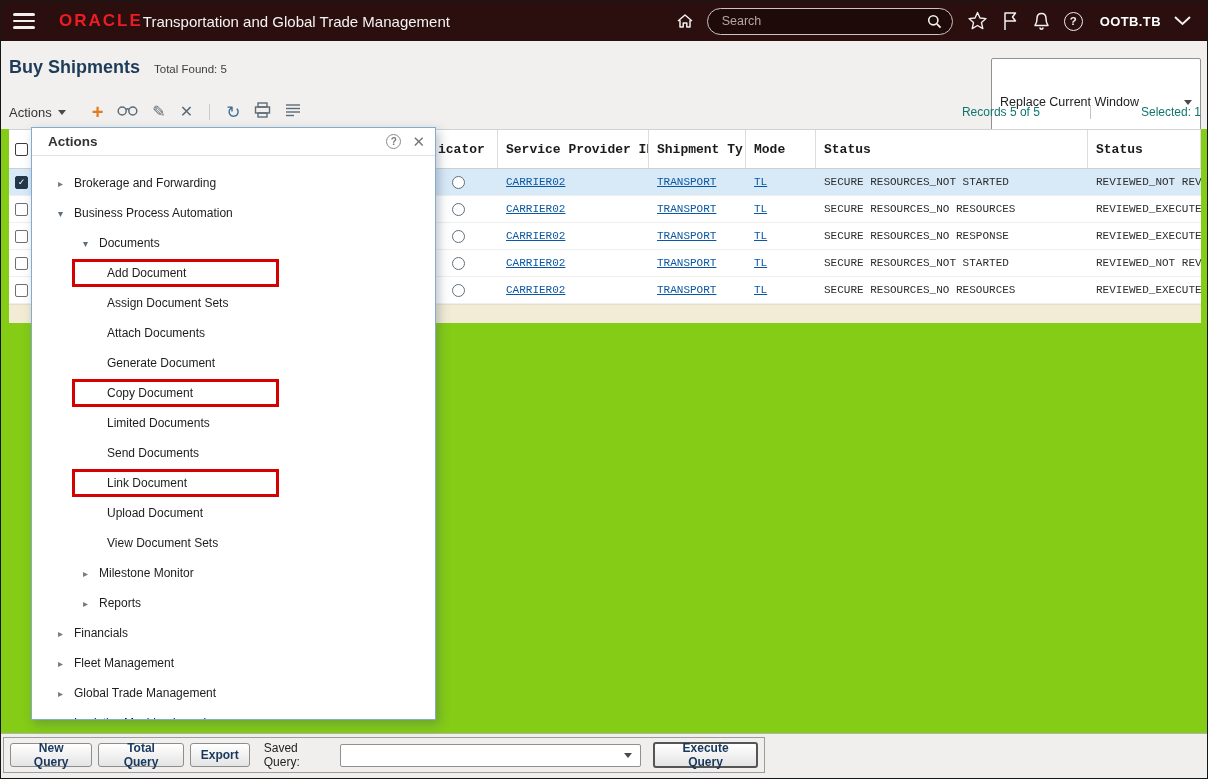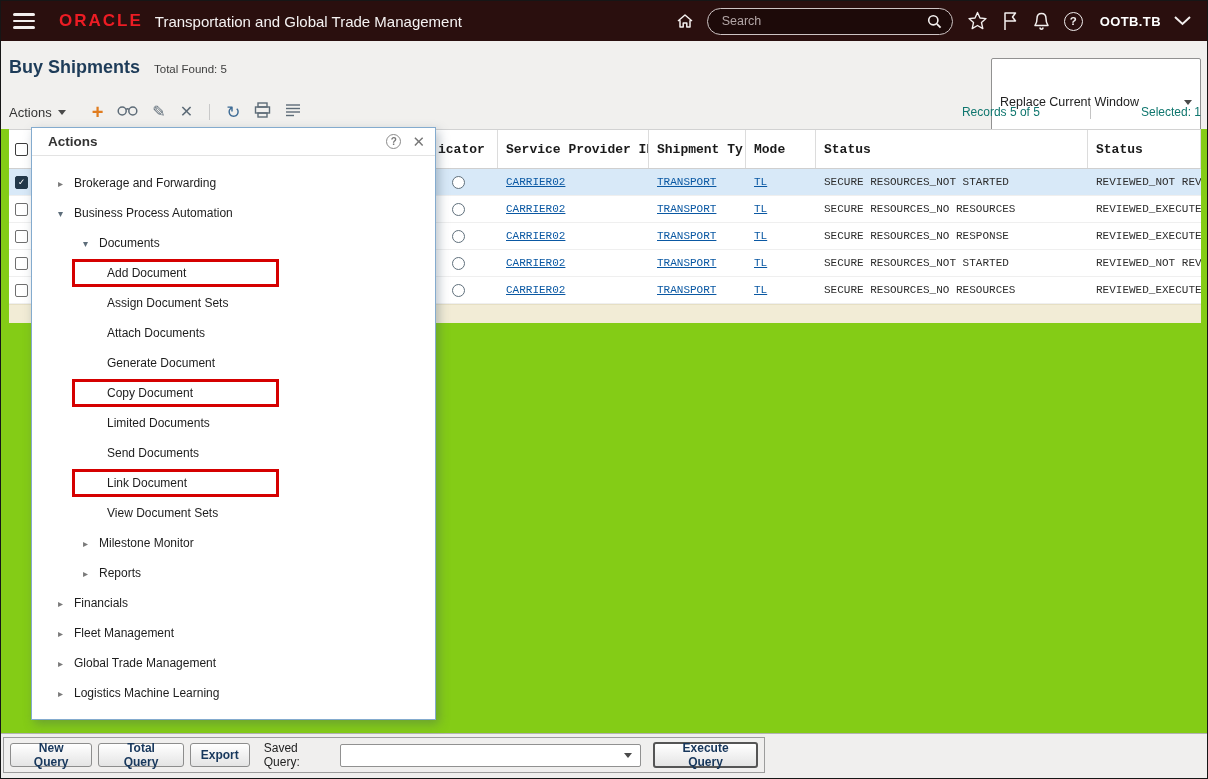--- a/index.html
+++ b/index.html
@@ -3,21 +3,21 @@
 <meta charset="utf-8">
 <style>
   * { box-sizing: border-box; margin: 0; padding: 0; }
   body { margin: 0; background: #fff; font-family: "Liberation Sans", sans-serif; }
   .screen { position: relative; width: 1208px; height: 779px; overflow: hidden; background: #fff; border: 1px solid #161616; }
 
   
   .topbar { position: absolute; top: 0; left: 0; right: 0; height: 40px; background: #2a0f0e; display: flex; align-items: center; padding: 0 16px 0 12px; }
   .hamburger { width: 24px; display: flex; flex-direction: column; gap: 4px; margin-right: 22px; cursor: pointer; }
   .hamburger span { display: block; width: 22px; height: 2.6px; background: #f3efee; border-radius: 2px; }
-  .brand { color: #ed1c24; font-size: 17px; font-weight: 700; letter-spacing: 2px; margin-right: 12px; }
+  .brand { color: #ed1c24; font-size: 17px; font-weight: 700; letter-spacing: 2px; margin-right: 0; }
   .app-title { color: #f5f2f2; font-size: 15px; font-weight: 400; }
   .topbar .spacer { flex: 1; }
   .tb-icon { display: flex; align-items: center; justify-content: center; cursor: pointer; }
   .search-wrap { position: relative; margin: 0 14px 0 12px; }
   .search-input { width: 246px; height: 27px; border-radius: 14px; border: 1px solid #cdc3c3; background: #1d0a09; color: #eee; padding: 0 34px 0 14px; font-size: 12.5px; font-family: "Liberation Sans", sans-serif; outline: none; }
   .search-input::placeholder { color: #b3a6a6; }
   .search-mag { position: absolute; right: 11px; top: 6px; }
   .right-cluster { display: flex; align-items: center; gap: 13px; }
   .help-circle { width: 19px; height: 19px; border: 1.6px solid #f0ecec; border-radius: 50%; color: #f0ecec; font-size: 11.5px; font-weight: 700; display: flex; align-items: center; justify-content: center; }
   .username { color: #fff; font-size: 13px; font-weight: 700; letter-spacing: .4px; margin-left: 4px; cursor: pointer; }
@@ -349,20 +349,23 @@
           <span class="label">Limited Documents</span>
         </div>
         <div class="tree-item lvl3">
           <span class="label">Send Documents</span>
         </div>
         <div class="tree-item lvl3">
           <span class="label">Link Document</span>
           <span class="redbox"></span>
         </div>
         <div class="tree-item lvl3">
+          <span class="label">Upload Document</span>
+        </div>
+        <div class="tree-item lvl3">
           <span class="label">View Document Sets</span>
         </div>
         <div class="tree-item lvl2">
           <span class="arrow collapsed">▸</span>
           <span class="label">Milestone Monitor</span>
         </div>
         <div class="tree-item lvl2">
           <span class="arrow collapsed">▸</span>
           <span class="label">Reports</span>
         </div>

